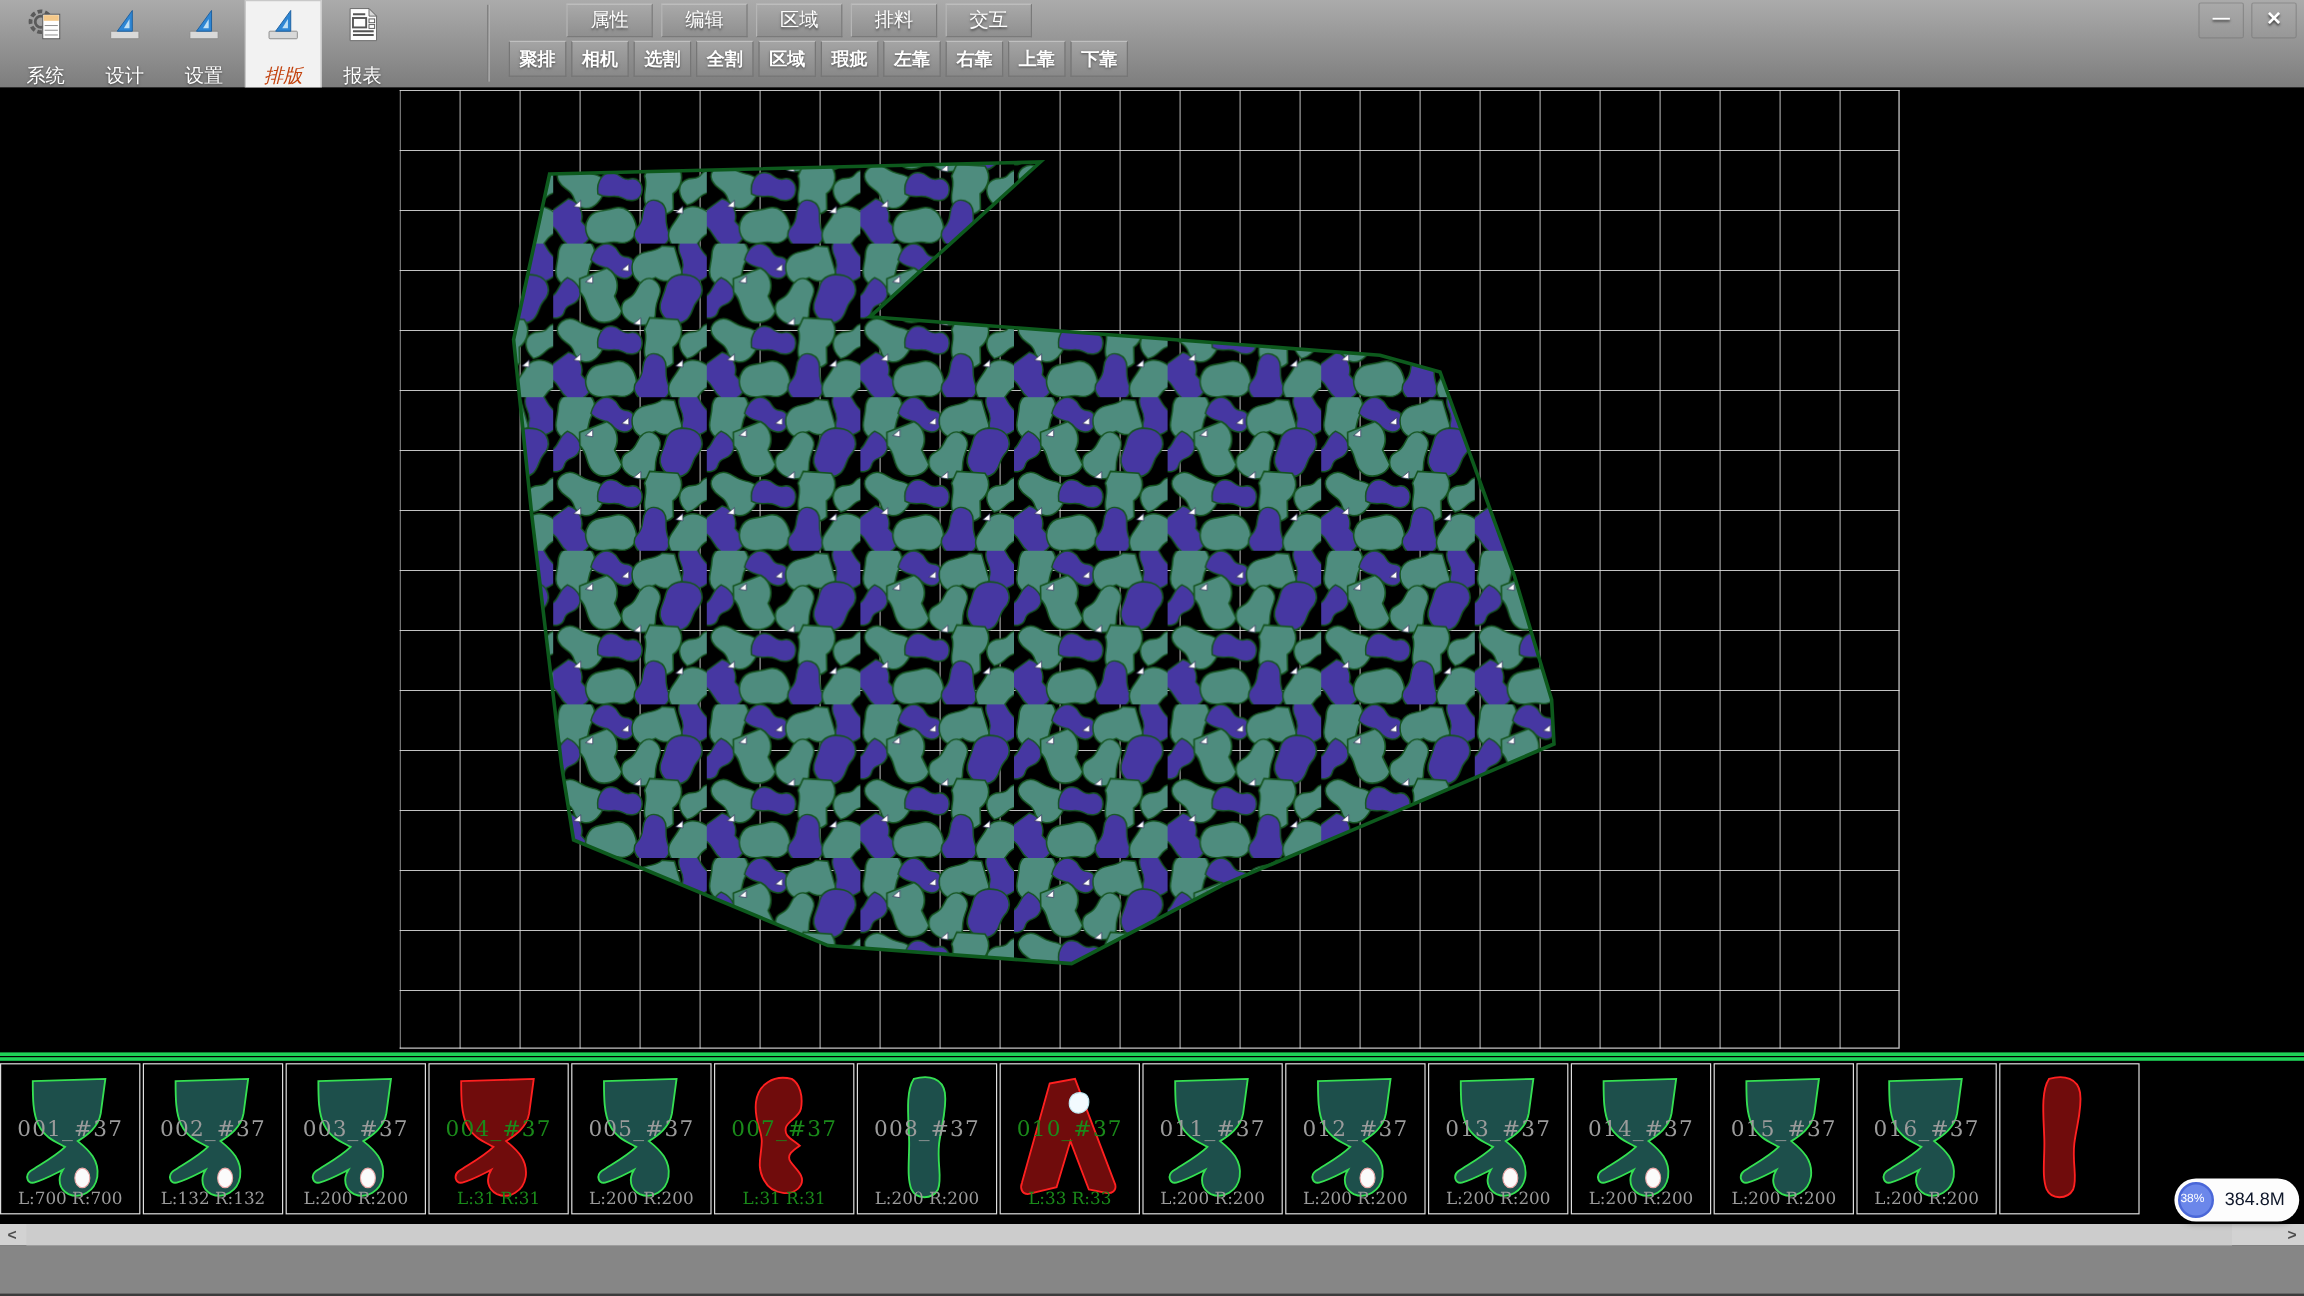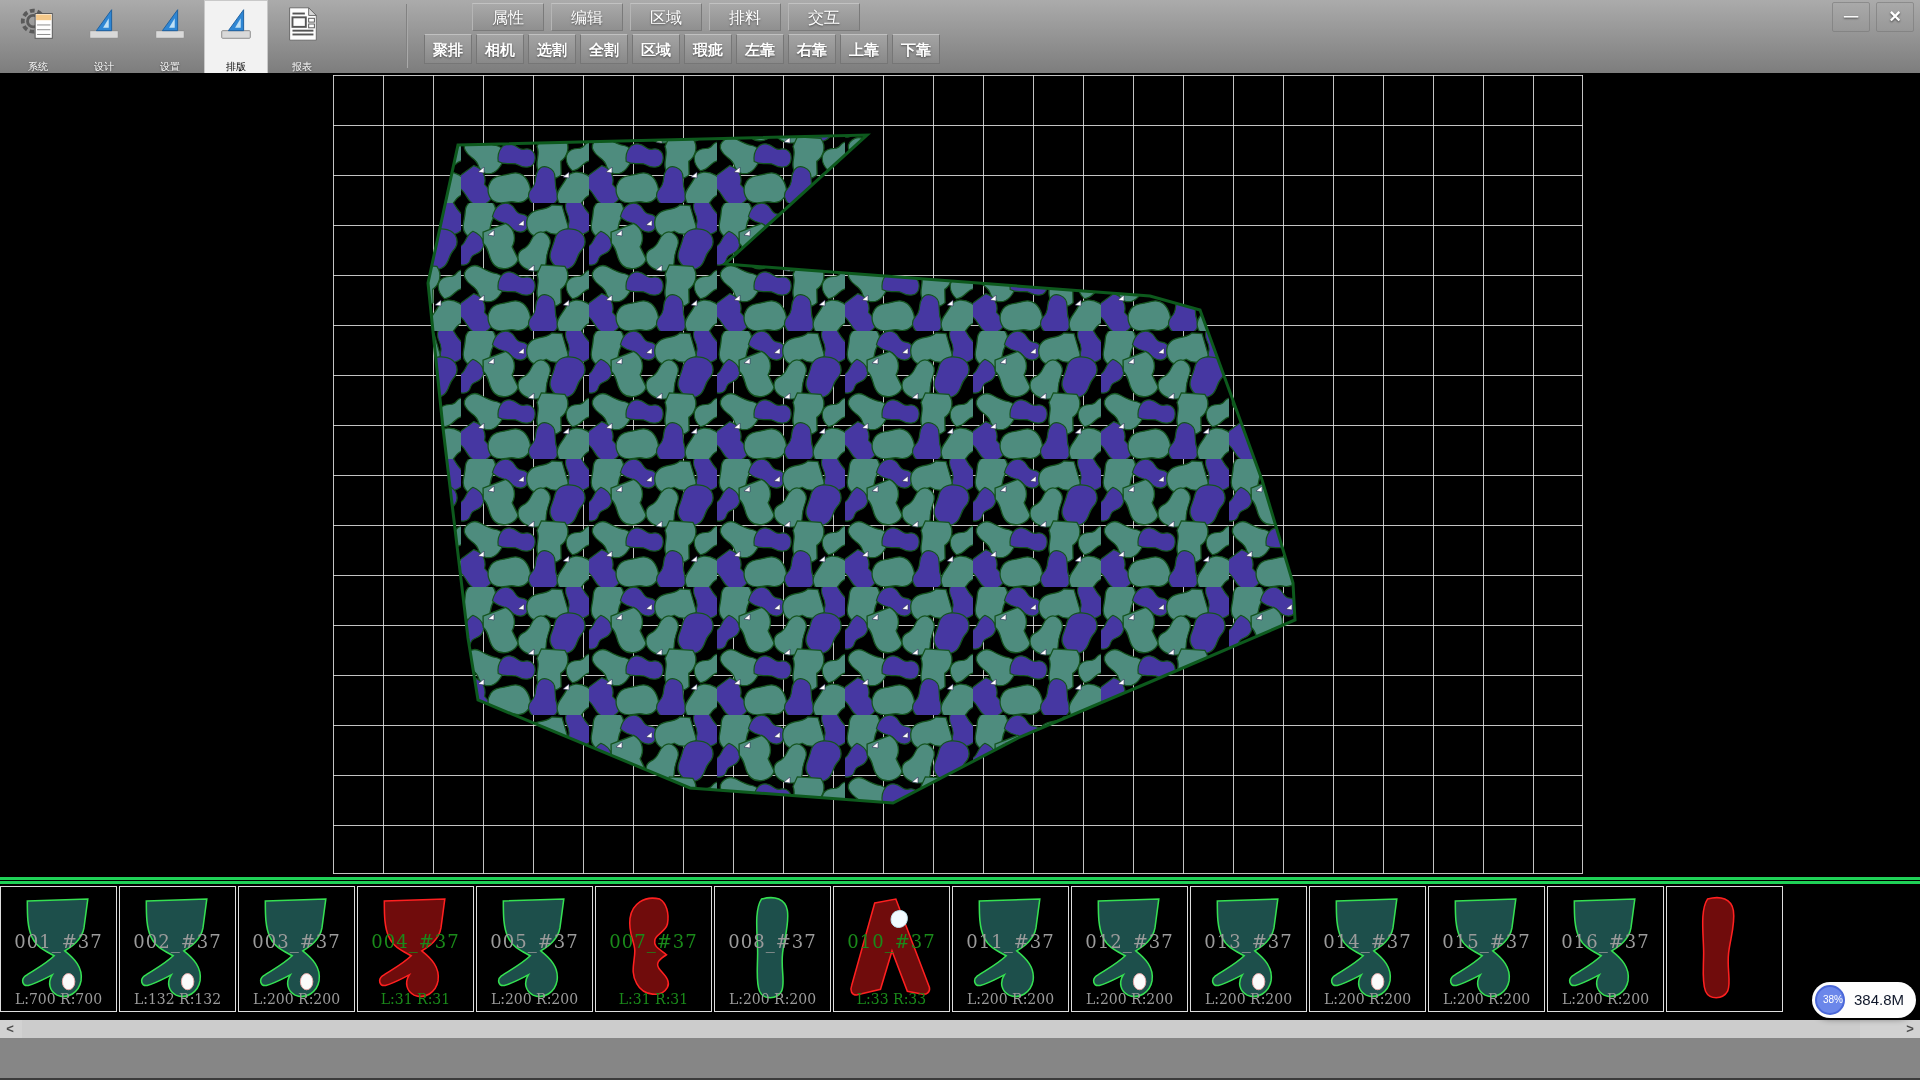--- a/index.html
+++ b/index.html
@@ -5,23 +5,23 @@
   html,body{margin:0;padding:0;background:#000;}
   body{width:1920px;height:1080px;position:relative;overflow:hidden;
        font-family:"Liberation Sans",sans-serif;-webkit-font-smoothing:antialiased;}
 
   
   .topbar{position:absolute;left:0;top:0;width:1920px;height:73px;
           background:linear-gradient(#ababab,#7d7d7d);}
   .bigbtns{position:absolute;left:6px;top:0;height:73px;display:flex;gap:2px;}
   .bigbtn{width:64px;height:70px;display:flex;flex-direction:column;align-items:center;
           justify-content:flex-start;padding-top:4px;cursor:default;}
-  .bigbtn .lbl{font-size:10px;color:#fff;text-shadow:0 1px 2px rgba(0,0,0,.55);margin-top:16px;}
+  .bigbtn .lbl{font-size:16px;color:#fff;text-shadow:0 1px 2px rgba(0,0,0,.55);margin-top:16px;}
   .bigbtn.active{background:#f2f2f2;box-shadow:0 0 0 1px #c9c9c9 inset;}
-  .bigbtn.active .lbl{color:#000000;text-shadow:none;}
+  .bigbtn.active .lbl{color:#c2410c;text-shadow:none;font-style:italic;}
   .bigicon{width:42px;height:42px;display:block;}
   .vsep{position:absolute;left:406px;top:4px;width:2px;height:64px;
         background:linear-gradient(to right,#6e6e6e,#bdbdbd);}
 
   .menurow1{position:absolute;left:424px;top:3px;height:28px;display:flex;gap:7px;margin-left:48px;}
   .menurow1 .mbtn{width:72px;height:28px;line-height:28px;text-align:center;color:#fff;
      font-size:16px;text-shadow:0 1px 2px rgba(0,0,0,.5);
      background:linear-gradient(#a9a9a9,#8f8f8f);
      border:1px solid #7a7a7a;border-top-color:#c2c2c2;border-left-color:#b5b5b5;box-sizing:border-box;}
   .menurow2{position:absolute;left:424px;top:34px;height:30px;display:flex;gap:4px;}
@@ -69,21 +69,21 @@
   .sh-teal{fill:#1d4f4b;stroke:#35e052;stroke-width:1.6;}
   .sh-red{fill:#700c0c;stroke:#ff2020;stroke-width:1.6;}
   .hole{fill:#fbfbfb;stroke:#e9a7a7;stroke-width:1;}
   .hole-b{fill:#f2fbff;stroke:#bfe9f2;stroke-width:1;}
 
   
   .chip{position:absolute;left:1812px;top:982px;width:104px;height:36px;background:#fdfdfd;
         border-radius:18px;box-shadow:0 1px 6px rgba(0,0,0,.45);z-index:5;}
   .chip .ring{position:absolute;left:3px;top:3px;width:30px;height:30px;border-radius:50%;
         background:#6b87ea;border:2px solid #4a67d8;box-sizing:border-box;
-        color:#fff;font-size:10px;line-height:26px;text-align:right;}
+        color:#fff;font-size:10px;line-height:26px;text-align:left;}
   .chip .mem{position:absolute;left:42px;top:0;height:36px;line-height:36px;
         color:#0f172a;font-size:15px;}
 
   
   .hscroll{position:absolute;left:0;top:1020px;width:1920px;height:18px;background:#d2d2d2;}
   .hscroll .arrow{position:absolute;top:0;width:20px;height:18px;color:#4d4d4d;font-size:13px;
         font-weight:bold;text-align:center;line-height:18px;}
   .hscroll .left{left:0;}
   .hscroll .right{right:0;}
   .hscroll .thumbtrack{position:absolute;left:22px;top:0;right:60px;height:18px;background:#cccccc;}

